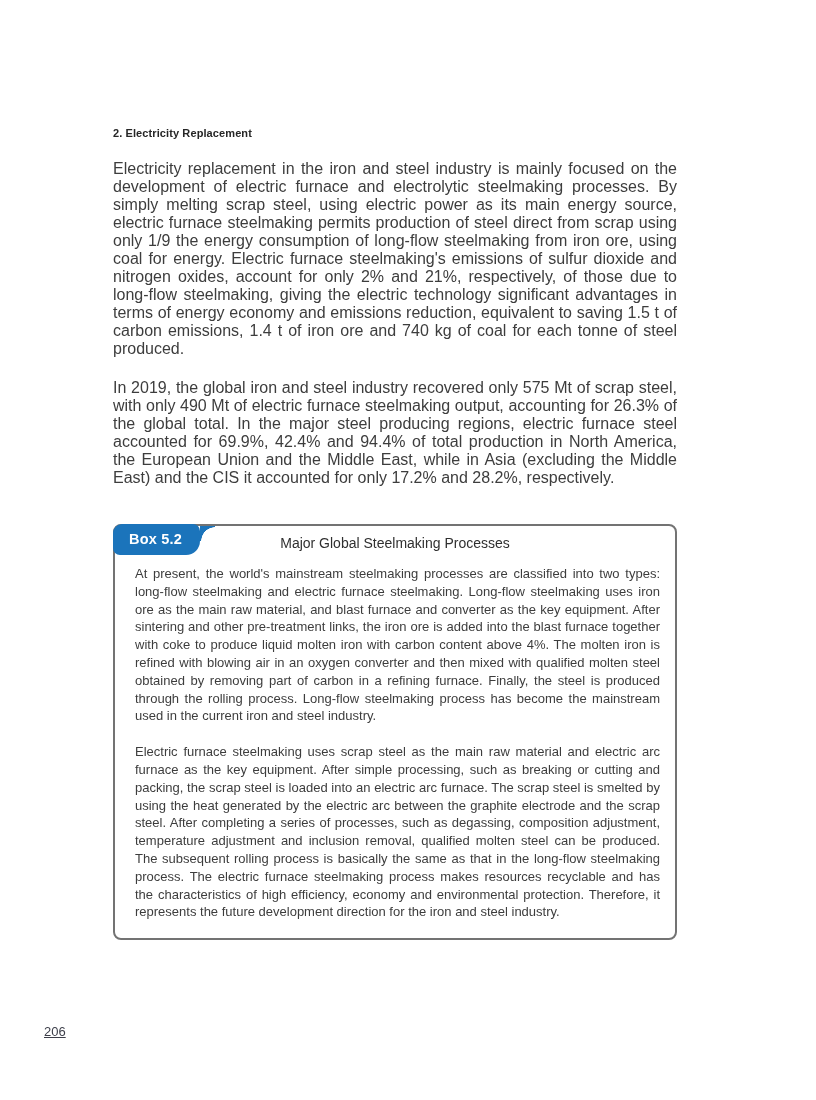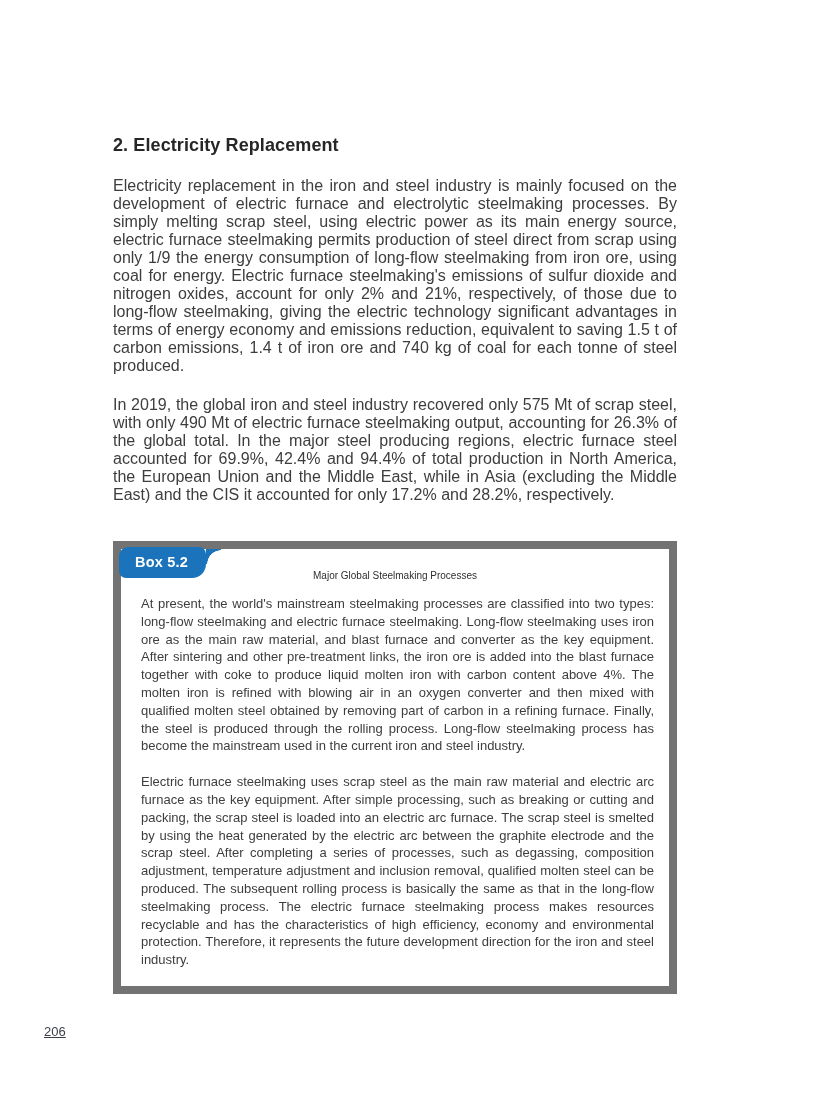--- a/index.html
+++ b/index.html
@@ -12,38 +12,38 @@
     color: #3d3d3d;
     overflow: hidden;
   }
   .content {
     position: absolute;
     left: 113px;
     top: 120px;
     width: 564px;
   }
   .section-heading {
-    margin: 15px 0 0 0;
-    font-size: 18px;
+    margin: 7px 0 0 0;
+    font-size: 11px;
     font-weight: bold;
     color: #262626;
     letter-spacing: 0.1px;
   }
   .body-para {
     margin: 21px 0 0 0;
     font-size: 16px;
     line-height: 18px;
     text-align: justify;
     color: #3d3d3d;
   }
   .callout-box {
     position: relative;
     margin-top: 37px;
-    border: 8px solid #737373;
-    border-radius: 0;
+    border: 2px solid #737373;
+    border-radius: 8px;
     background: #ffffff;
   }
   .box-tab {
     position: absolute;
     left: -2px;
     top: -2px;
     height: 31px;
     line-height: 31px;
     padding: 0 18px 0 16px;
     background: #1b74bb;
@@ -56,23 +56,23 @@
   
   .tab-fillet {
     position: absolute;
     left: 100%;
     top: 2px;
     width: 15px;
     height: 15px;
     background: radial-gradient(circle 15px at 100% 100%, rgba(0,0,0,0) 13.5px, #1b74bb 14px);
   }
   .box-title {
-    padding-top: 21px;
+    padding-top: 9px;
     text-align: center;
-    font-size: 10px;
+    font-size: 14px;
     color: #2f2f2f;
   }
   .box-body {
     padding: 14px 15px 17px 20px;
   }
   .box-para {
     margin: 0;
     font-size: 13px;
     line-height: 17.8px;
     text-align: justify;

